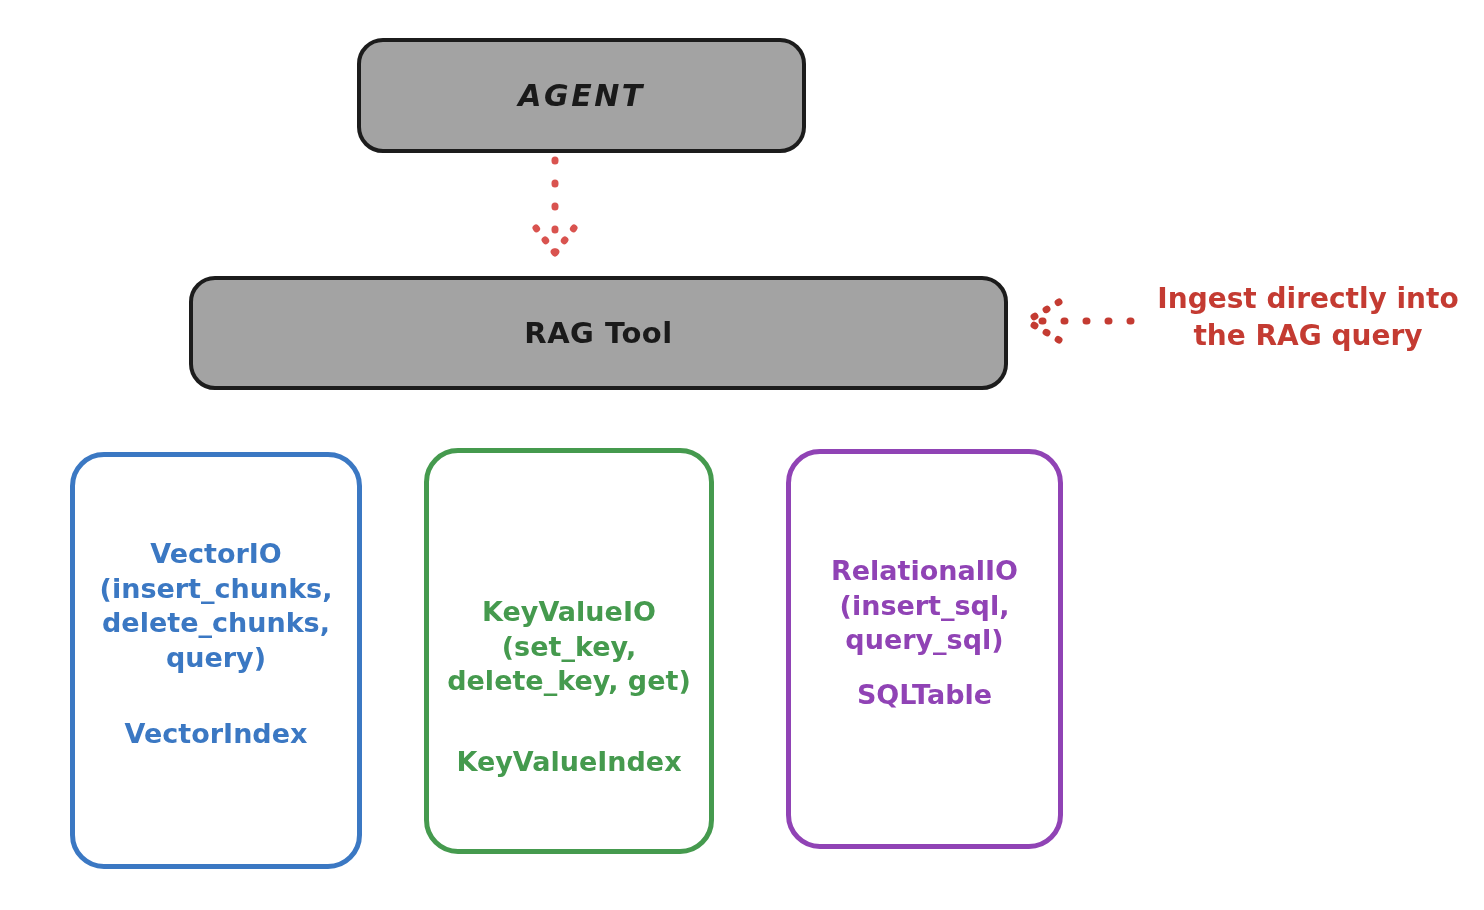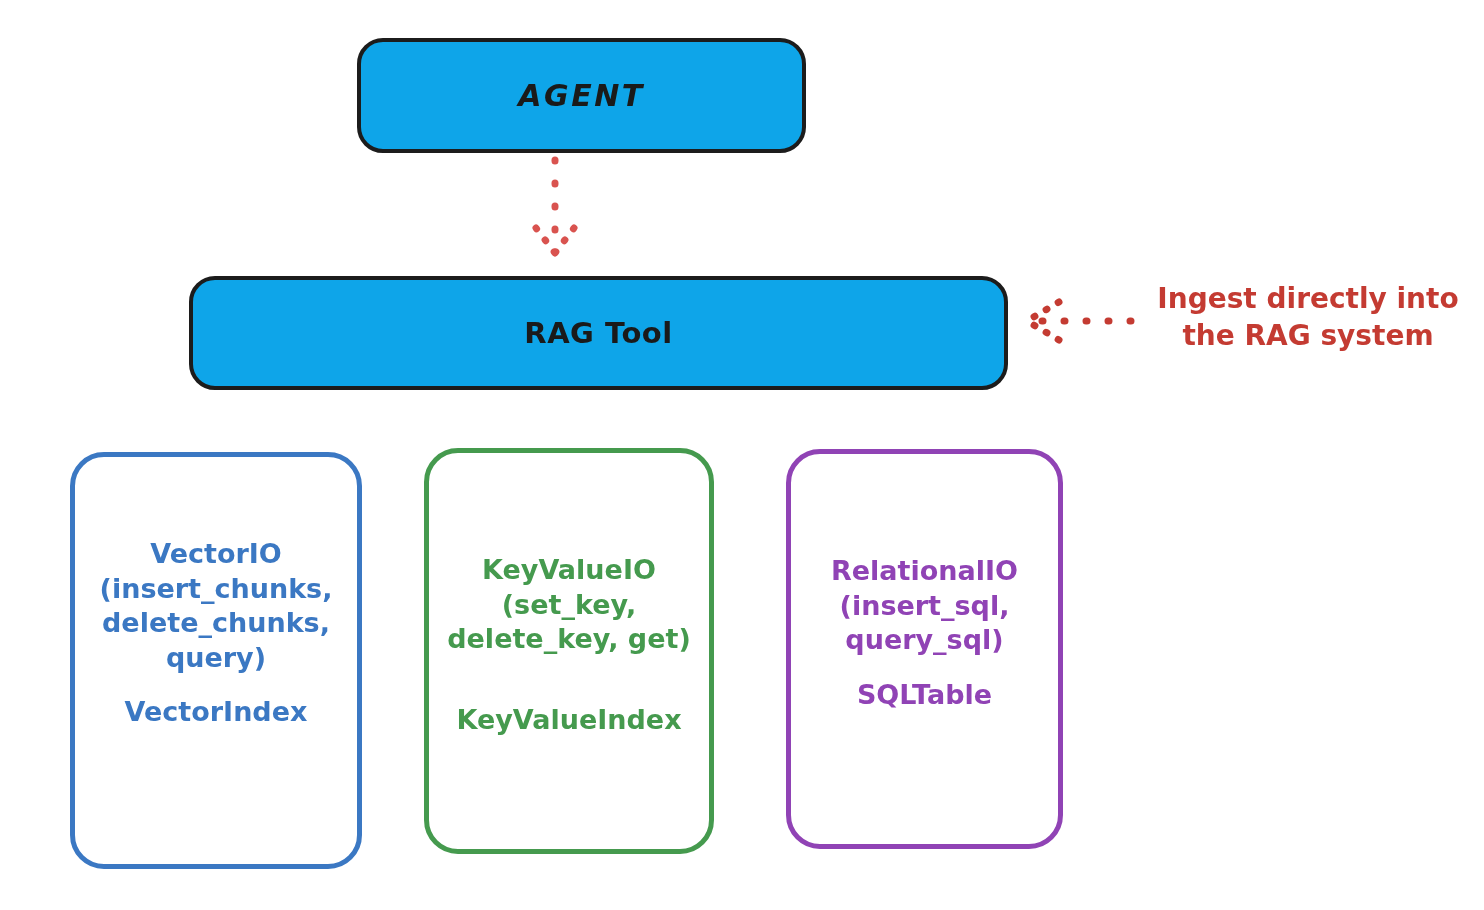--- a/index.html
+++ b/index.html
@@ -22,21 +22,21 @@
     height: 910px;
   }
 
   
   .node {
     position: absolute;
     box-sizing: border-box;
     display: flex;
     align-items: center;
     justify-content: center;
-    background: #0ea5e9;
+    background: #a3a3a3;
     text-align: center;
   }
 
   .node-agent {
     left: 357px;
     top: 38px;
     width: 449px;
     height: 115px;
     border: 4.5px solid #1c1c1c;
     border-radius: 26px;
@@ -94,32 +94,32 @@
   .card-vector {
     left: 70px;
     top: 452px;
     width: 292px;
     height: 417px;
     border-color: #3b78c3;
     padding-top: 80px;
   }
   .card-vector .card-api,
   .card-vector .card-index { color: #3b78c3; }
-  .card-vector .card-index { margin-top: 20px; }
+  .card-vector .card-index { margin-top: 42px; }
 
   .card-keyvalue {
     left: 424px;
     top: 448px;
     width: 290px;
     height: 406px;
     border-color: #459a4e;
     padding-top: 100px;
   }
   .card-keyvalue .card-api,
-  .card-keyvalue .card-index { color: #459a4e; }
+  .card-keyvalue .card-index { color: #459a4e; margin-top: 42px; }
   .card-keyvalue .card-index { margin-top: 46px; text-align: center; }
 
   .card-relational {
     left: 786px;
     top: 449px;
     width: 277px;
     height: 400px;
     border-color: #9043b5;
     padding-top: 100px;
   }
@@ -164,21 +164,21 @@
     <span class="node-label">RAG Tool</span>
   </div>
 
   <svg class="arrow-svg arrow-left" width="120" height="50" viewBox="0 0 120 50">
     <line x1="116" y1="25" x2="18" y2="25" stroke="#c43b32" stroke-width="7" stroke-linecap="round" stroke-dasharray="1 21"></line>
     <line x1="44" y1="6" x2="12" y2="25" stroke="#c43b32" stroke-width="7" stroke-linecap="round" stroke-dasharray="1 13"></line>
     <line x1="44" y1="44" x2="12" y2="25" stroke="#c43b32" stroke-width="7" stroke-linecap="round" stroke-dasharray="1 13"></line>
   </svg>
 
   <div class="annotation">Ingest directly into
-the RAG system</div>
+the RAG query</div>
 
   <div class="card card-vector">
     <div class="card-api">VectorIO
 (insert_chunks,
 delete_chunks,
 query)</div>
     <div class="card-index">VectorIndex</div>
   </div>
 
   <div class="card card-keyvalue">

